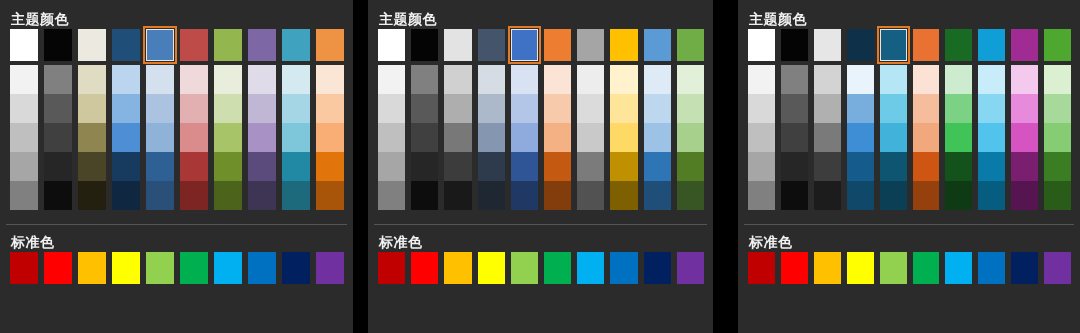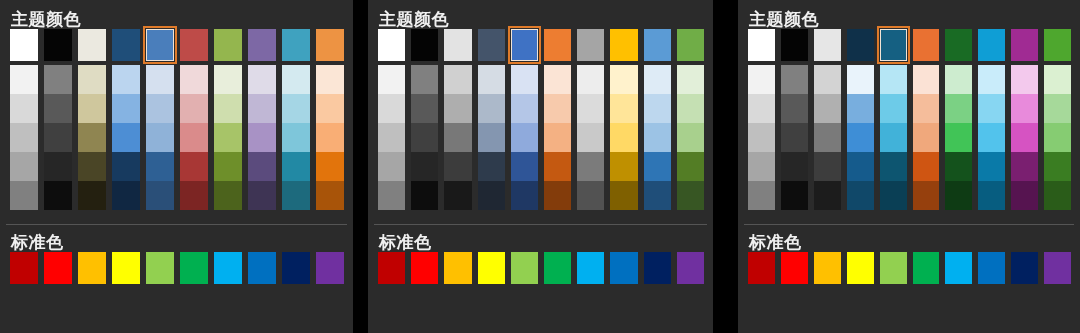--- a/index.html
+++ b/index.html
@@ -30,21 +30,21 @@
   .panel-1 { width: 353px; margin-right: 15px; }
   .panel-2 { width: 345px; margin-right: 25px; }
   .panel-3 { width: 342px; }
 
   .section {
     position: relative;
     box-sizing: border-box;
   }
   .section-label {
     color: #f0f0f0;
-    font-size: 17px;
+    font-size: 14px;
     font-weight: bold;
     letter-spacing: 0.5px;
     padding: 9px 0 12px 11px;
     height: 27px;
     box-sizing: border-box;
     line-height: 17px;
     white-space: nowrap;
   }
   .swatch-row {
     display: flex;

